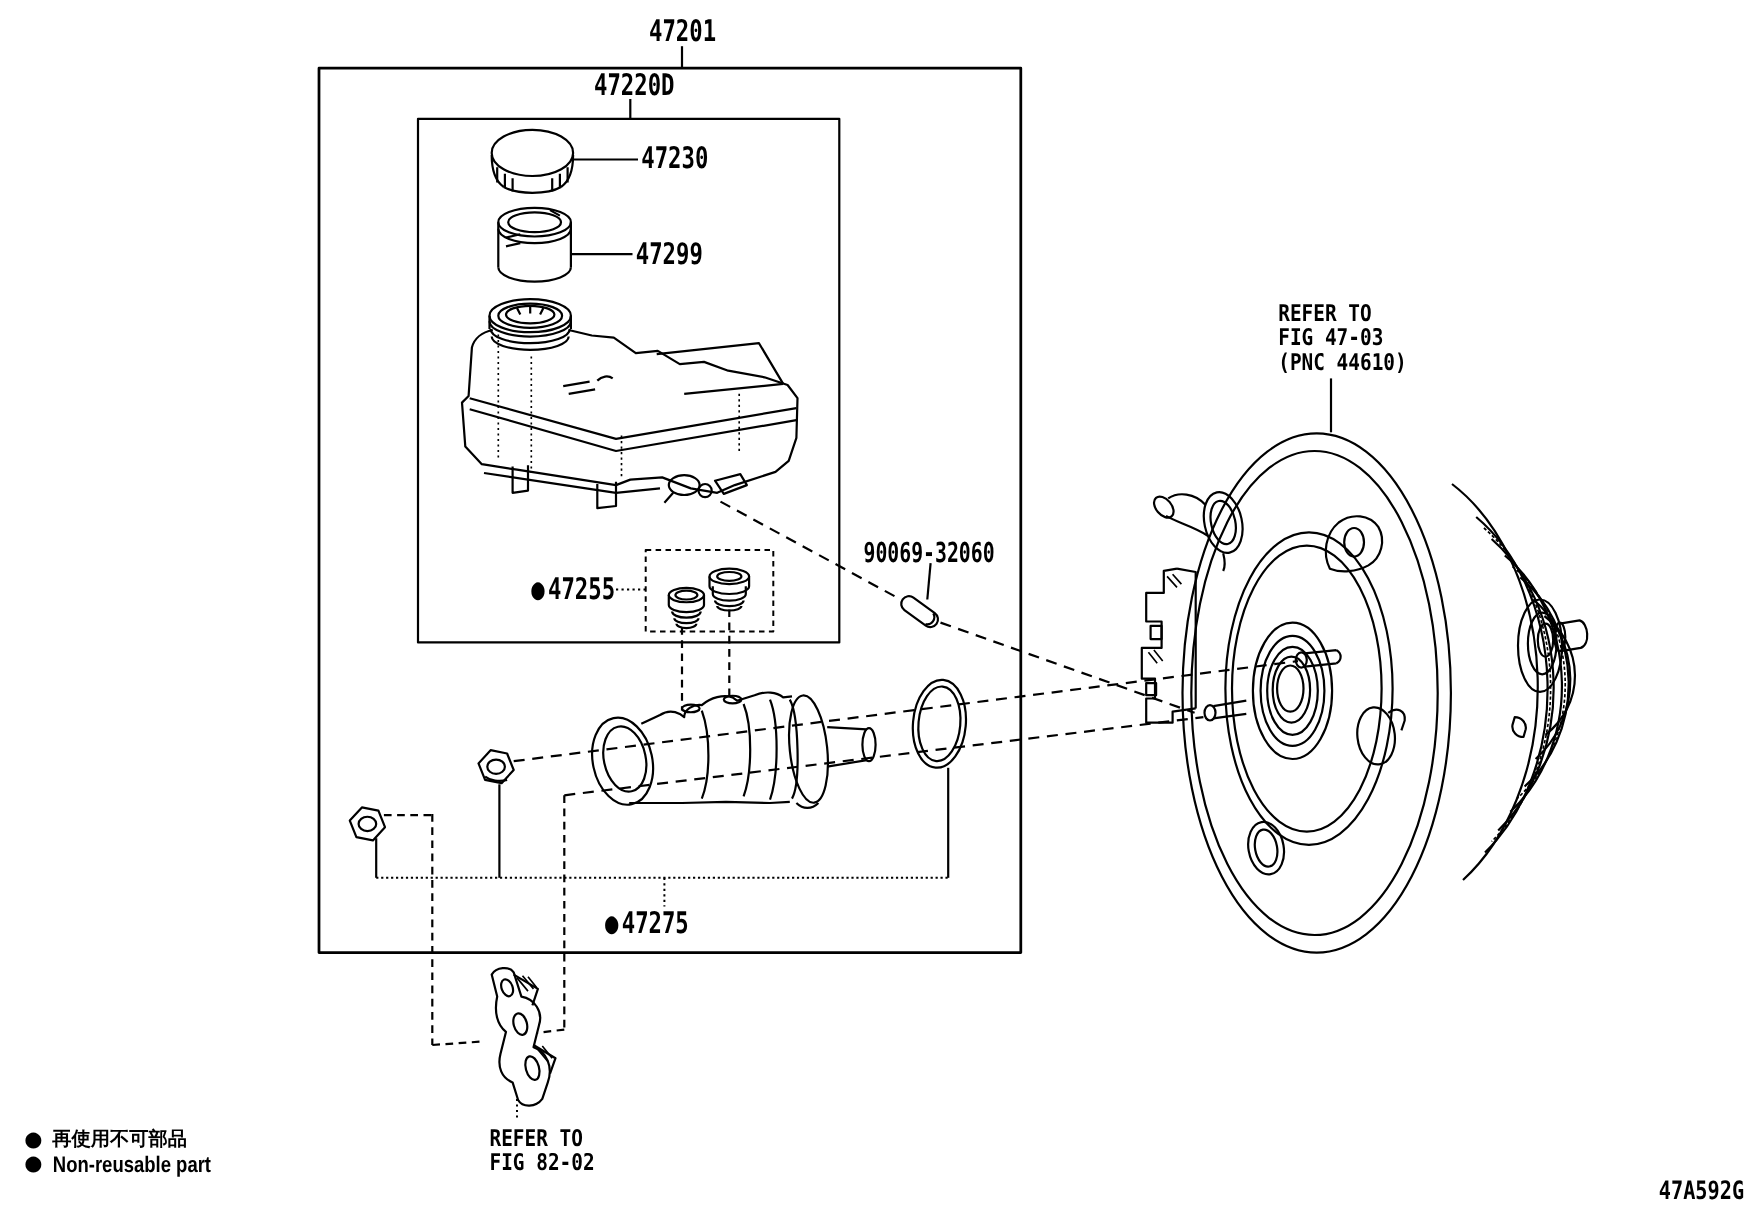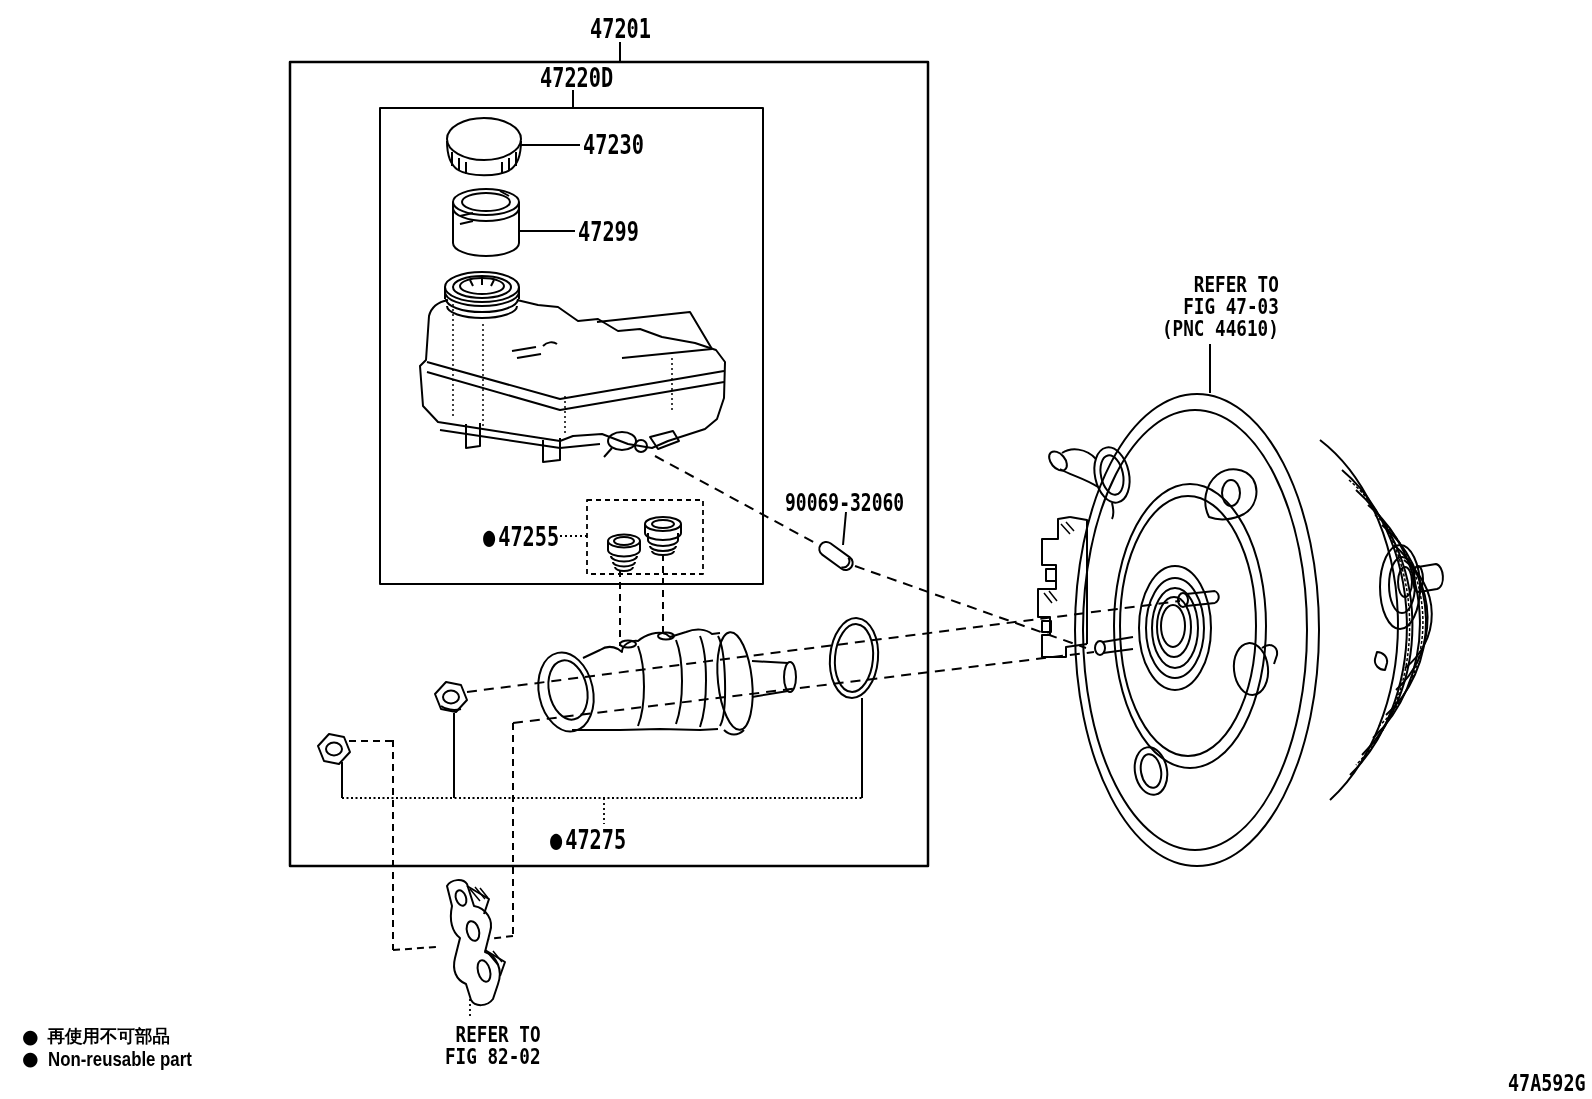--- a/index.html
+++ b/index.html
@@ -1,18 +1,18 @@
 <!DOCTYPE html>
 <html><head>
 <meta charset="utf-8">
 <style>
   html,body { margin:0; padding:0; background:#ffffff; }
   body { width:1592px; height:1099px; position:relative; overflow:hidden;
          font-family:"DejaVu Sans Mono", monospace; color:#000; }
-  .stage { position:absolute; left:0; top:0; width:1592px; height:785px;text-align:right; }
+  .stage { position:absolute; left:0; top:0; width:1592px; height:785px; }
   svg.art { position:absolute; left:0; top:0; }
 
   .plabel { position:absolute; display:flex; align-items:center; gap:4px;
             font:bold 27px/27px "DejaVu Sans Mono", monospace;
             transform:scaleX(.75); transform-origin:left center; white-space:nowrap; }
   .plabel-sm { font:bold 25px/25px "DejaVu Sans Mono", monospace; transform:scaleX(.72); }
 
   #lbl-47201  { left:590px; top:15px;  }
   #lbl-47220D { left:540px; top:64px;  }
   #lbl-47230  { left:583px; top:131px; }

